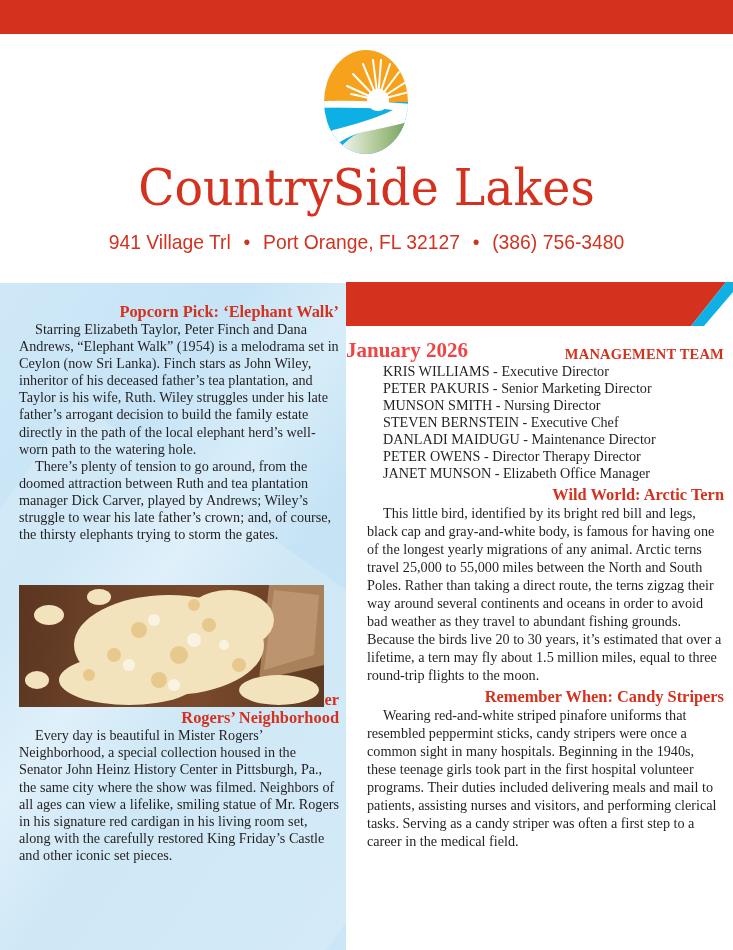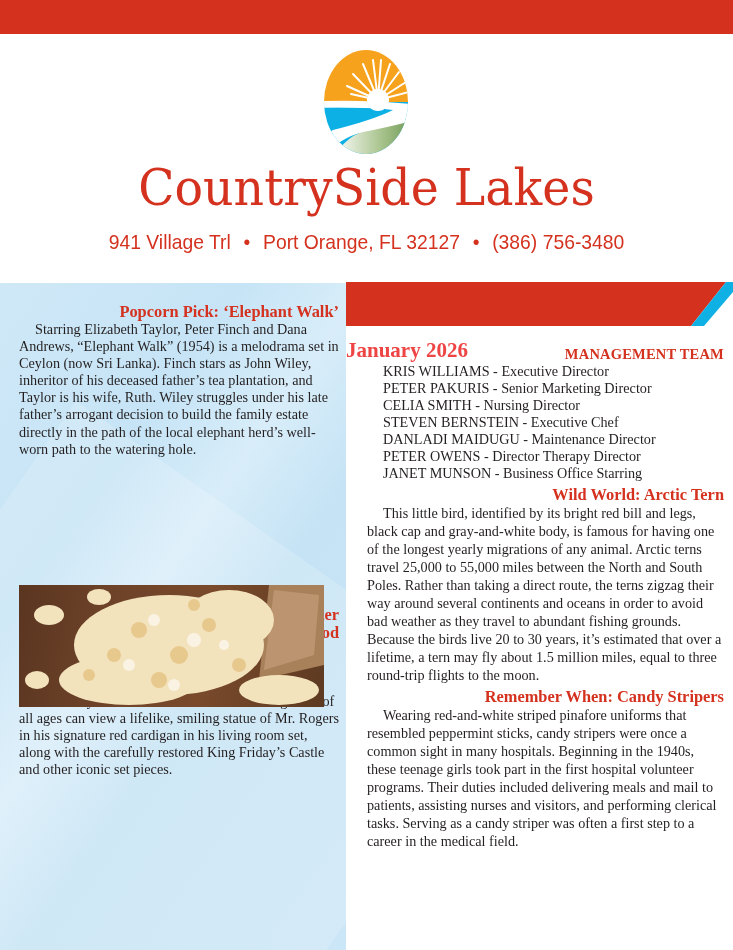--- a/index.html
+++ b/index.html
@@ -92,20 +92,21 @@
   <span class="dot">•</span>
   <span>(386) 756-3480</span>
 </div>
 
 <div class="left-panel"></div>
 
 <div class="col left-col">
   <section>
     <h2>Popcorn Pick: ‘Elephant Walk’</h2>
     <p>Starring Elizabeth Taylor, Peter Finch and Dana Andrews, “Elephant Walk” (1954) is a melodrama set in Ceylon (now Sri Lanka). Finch stars as John Wiley, inheritor of his deceased father’s tea plantation, and Taylor is his wife, Ruth. Wiley struggles under his late father’s arrogant decision to build the family estate directly in the path of the local elephant herd’s well-worn path to the watering hole.</p>
+    <p>There’s plenty of tension to go around, from the doomed attraction between Ruth and tea plantation manager Dick Carver, played by Andrews; Wiley’s struggle to wear his late father’s crown; and, of course, the thirsty elephants trying to storm the gates.</p>
   </section>
   <div style="height:148px"></div>
   <section>
     <h2>
       <span>Virtual Visits: Mister</span><br>
       <span>Rogers’ Neighborhood</span>
     </h2>
     <p>Every day is beautiful in Mister Rogers’ Neighborhood, a special collection housed in the Senator John Heinz History Center in Pittsburgh, Pa., the same city where the show was filmed. Neighbors of all ages can view a lifelike, smiling statue of Mr. Rogers in his signature red cardigan in his living room set, along with the carefully restored King Friday’s Castle and other iconic set pieces.</p>
   </section>
 </div>
@@ -148,25 +149,25 @@
   <polygon points="380,0 387,0 387,10 358,44 345,44" fill="#0fb1e5"></polygon>
 </svg>
 <div class="banner-text">January 2026</div>
 
 <div class="col right-col">
   <section>
     <h2 class="mgmt-title">MANAGEMENT TEAM</h2>
     <ul class="mgmt-list" id="mgmt-list">
         <li><span>KRIS WILLIAMS</span><span> - </span><span>Executive Director</span></li>
         <li><span>PETER PAKURIS</span><span> - </span><span>Senior Marketing Director</span></li>
-        <li><span>CELIA SMITH</span><span> - </span><span>Nursing Director</span></li>
+        <li><span>MUNSON SMITH</span><span> - </span><span>Nursing Director</span></li>
         <li><span>STEVEN BERNSTEIN</span><span> - </span><span>Executive Chef</span></li>
         <li><span>DANLADI MAIDUGU</span><span> - </span><span>Maintenance Director</span></li>
         <li><span>PETER OWENS</span><span> - </span><span>Director Therapy Director</span></li>
-        <li><span>JANET MUNSON</span><span> - </span><span>Business Office Starring</span></li>
+        <li><span>JANET MUNSON</span><span> - </span><span>Elizabeth Office Manager</span></li>
       </ul>
   </section>
   <section>
     <h2 class="section">Wild World: Arctic Tern</h2>
     <p>This little bird, identified by its bright red bill and legs, black cap and gray-and-white body, is famous for having one of the longest yearly migrations of any animal. Arctic terns travel 25,000 to 55,000 miles between the North and South Poles. Rather than taking a direct route, the terns zigzag their way around several continents and oceans in order to avoid bad weather as they travel to abundant fishing grounds. Because the birds live 20 to 30 years, it’s estimated that over a lifetime, a tern may fly about 1.5 million miles, equal to three round-trip flights to the moon.</p>
   </section>
   <section style="">
     <h2 class="section">Remember When: Candy Stripers</h2>
     <p>Wearing red-and-white striped pinafore uniforms that resembled peppermint sticks, candy stripers were once a common sight in many hospitals. Beginning in the 1940s, these teenage girls took part in the first hospital volunteer programs. Their duties included delivering meals and mail to patients, assisting nurses and visitors, and performing clerical tasks. Serving as a candy striper was often a first step to a career in the medical field.</p>
   </section>

